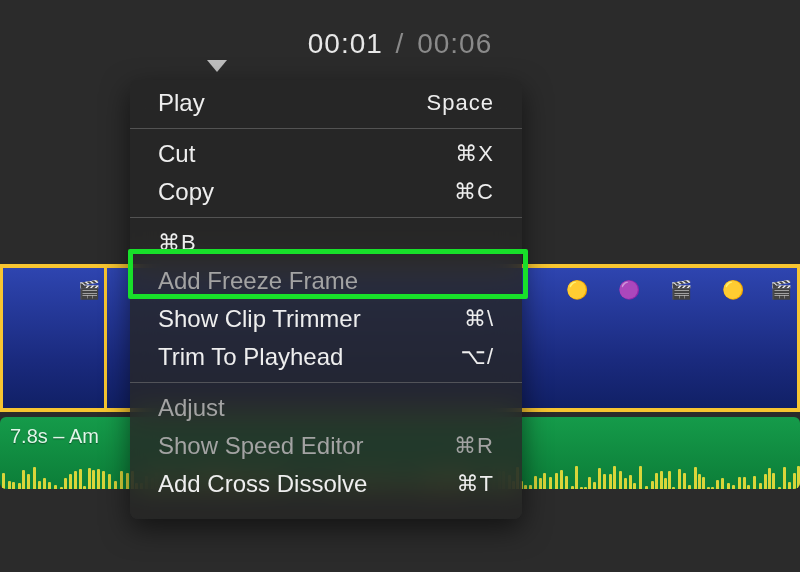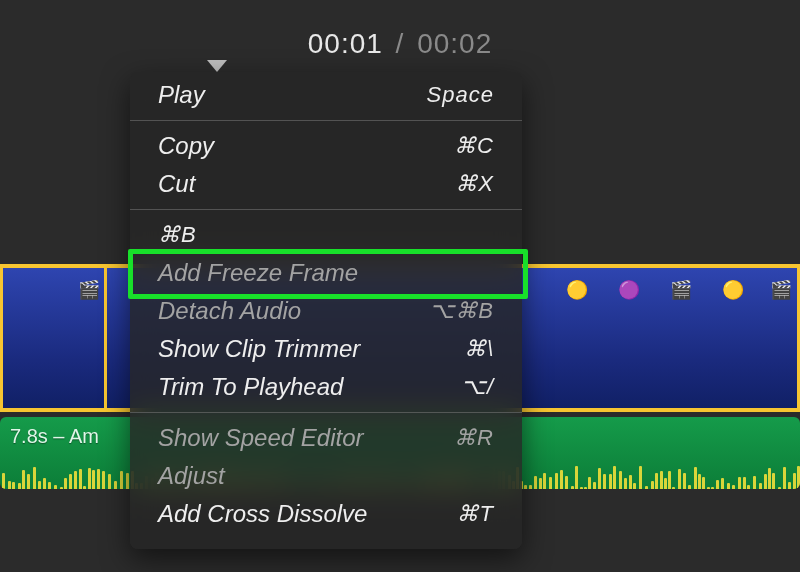--- a/index.html
+++ b/index.html
@@ -134,29 +134,28 @@
     bottom: 0;
     width: 3px;
     background: #d9d53a;
     border-radius: 1px 1px 0 0;
   }
 
   
   .ctx {
     position: absolute;
     left: 130px;
-    top: 72px;
+    top: 80px;
     width: 392px;
     background: rgba(38,38,38,0.82);
     border-radius: 8px;
     box-shadow: 0 10px 28px rgba(0,0,0,.55);
     backdrop-filter: blur(14px);
     padding: 4px 0 16px 0;
     font-size: 24px;
-    font-style: italic;
   }
   .ctx .row {
     position: relative;
     display: flex;
     align-items: center;
     justify-content: space-between;
     padding: 4px 28px 4px 28px;
     line-height: 30px;
     color: #eeeeee;
   }
@@ -182,21 +181,21 @@
     border-radius: 2px;
   }
 </style>
 </head>
 <body>
 <div class="stage">
 
   <div class="time-display">
     <span class="current">00:01</span>
     <span class="sep">/</span>
-    <span class="total">00:02</span>
+    <span class="total">00:06</span>
   </div>
 
   <div class="playhead-marker">
     <div class="tri"></div>
   </div>
 
   <div class="timeline-wrap">
     <div class="ruler"></div>
 
     <div class="video-track">
@@ -381,56 +380,52 @@
     </div>
   </div>
 
   <div class="ctx">
     <div class="row">
       <span>Play</span>
       <span class="sc">Space</span>
     </div>
     <hr>
     <div class="row">
+      <span>Cut</span>
+      <span class="sc">⌘X</span>
+    </div>
+    <div class="row">
       <span>Copy</span>
       <span class="sc">⌘C</span>
-    </div>
-    <div class="row">
-      <span>Cut</span>
-      <span class="sc">⌘X</span>
     </div>
     <hr>
     <div class="row">
       <span class="sc">⌘B</span>
     </div>
     <div class="row disabled">
       <span>Add Freeze Frame</span>
       <span class="sc"></span>
     </div>
-    <div class="row disabled">
-      <span>Detach Audio</span>
-      <span class="sc">⌥⌘B</span>
-    </div>
     <div class="row">
       <span>Show Clip Trimmer</span>
       <span class="sc">⌘\</span>
     </div>
     <div class="row">
       <span>Trim To Playhead</span>
       <span class="sc">⌥/</span>
     </div>
     <hr>
+    <div class="row disabled">
+      <span>Adjust</span>
+      <span class="sc"></span>
+    </div>
     <div class="row disabled">
       <span>Show Speed Editor</span>
       <span class="sc">⌘R</span>
     </div>
-    <div class="row disabled">
-      <span>Adjust</span>
-      <span class="sc"></span>
-    </div>
     <div class="row">
       <span>Add Cross Dissolve</span>
       <span class="sc">⌘T</span>
     </div>
 
   </div>
 
   <div class="highlight-box" style="left:128px; top:249px; width:390px; height:40px;"></div>
 
 </div>

